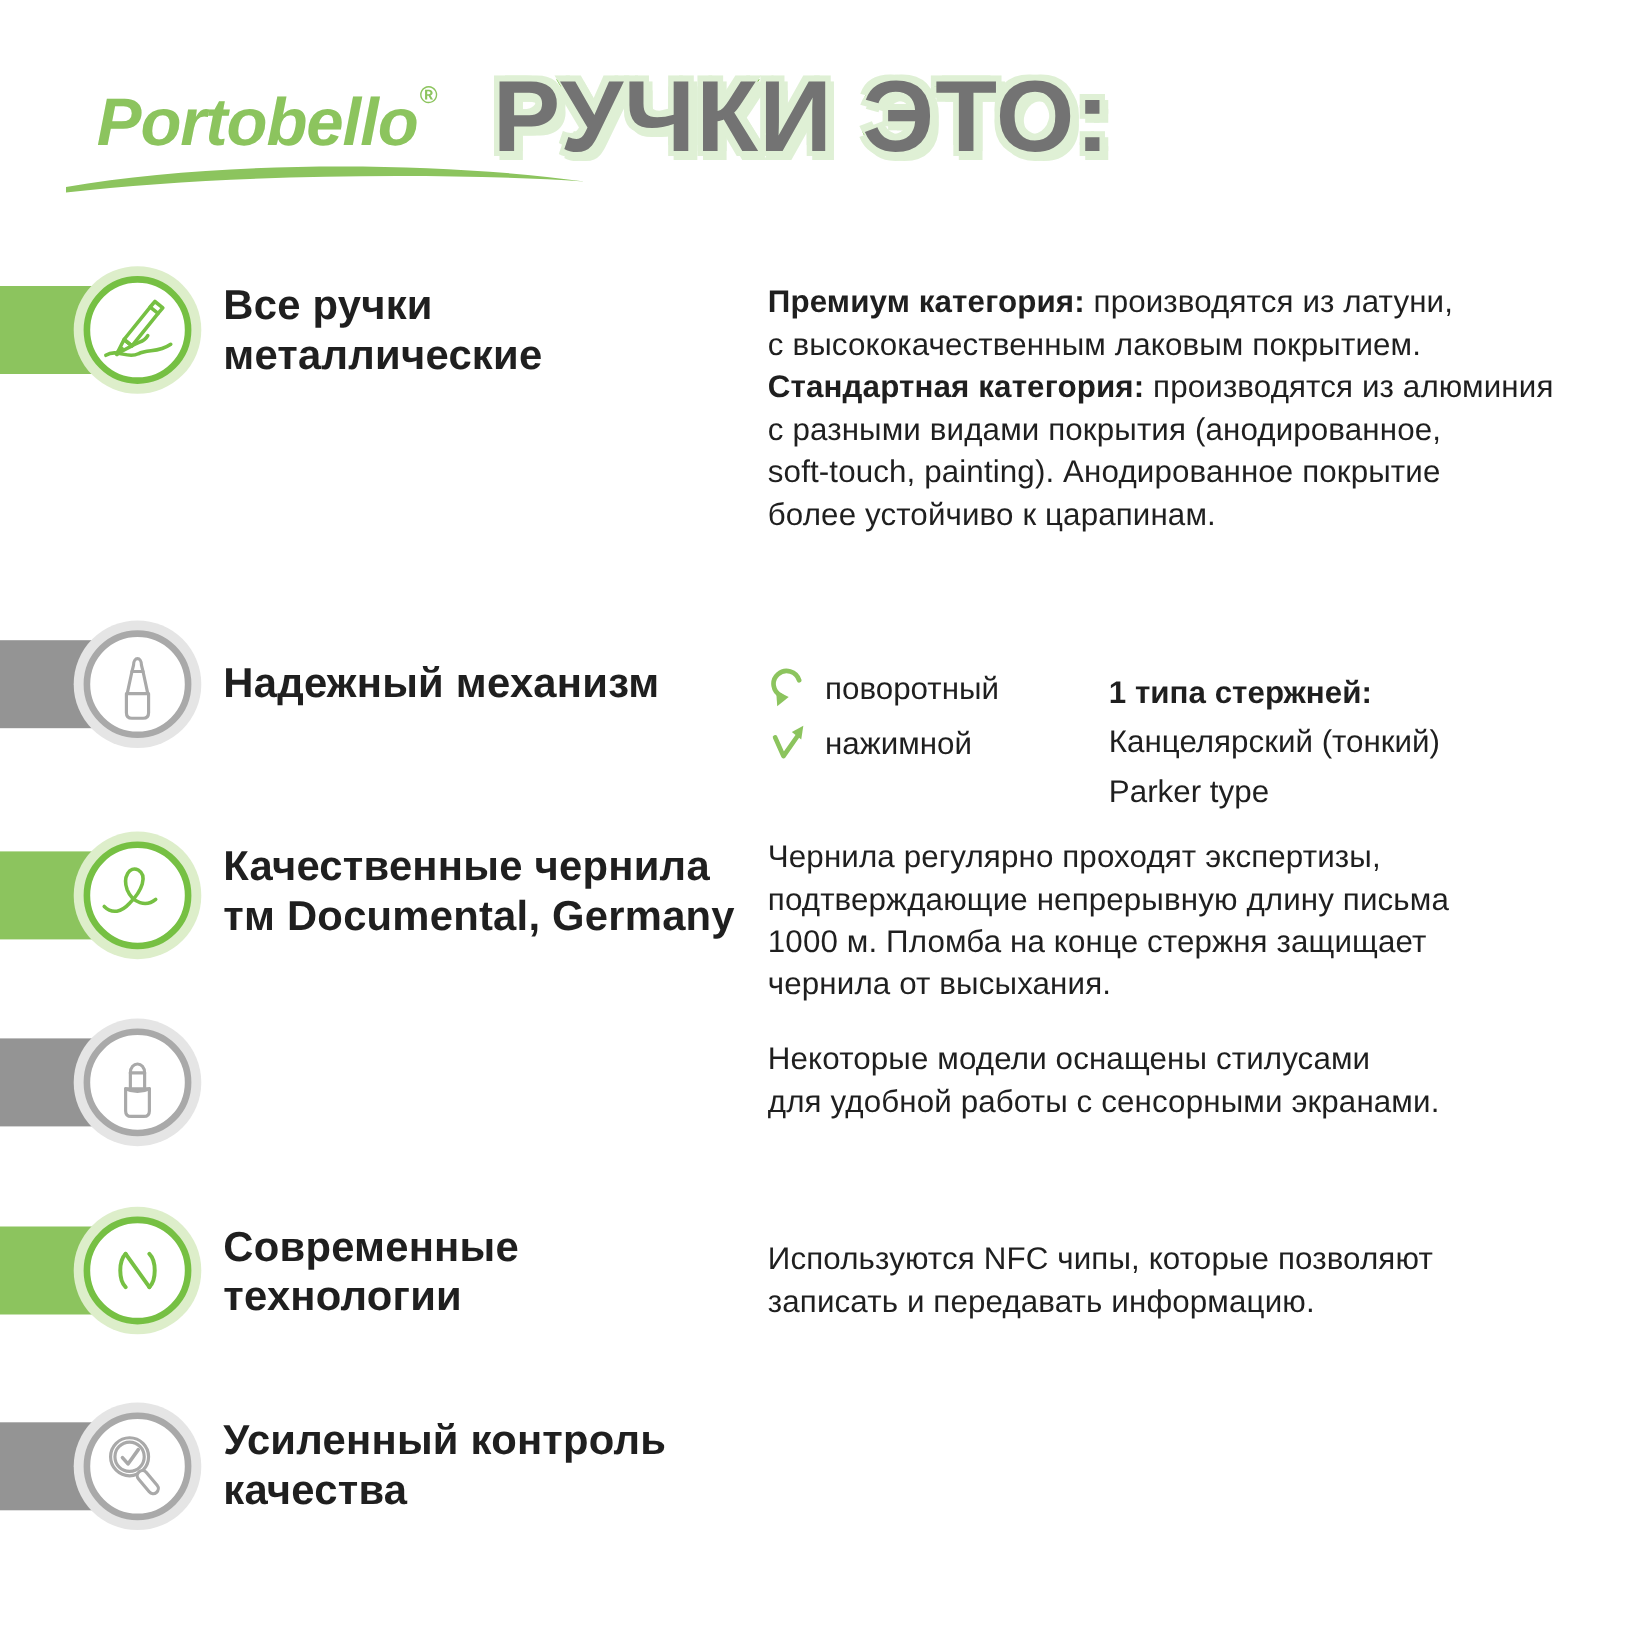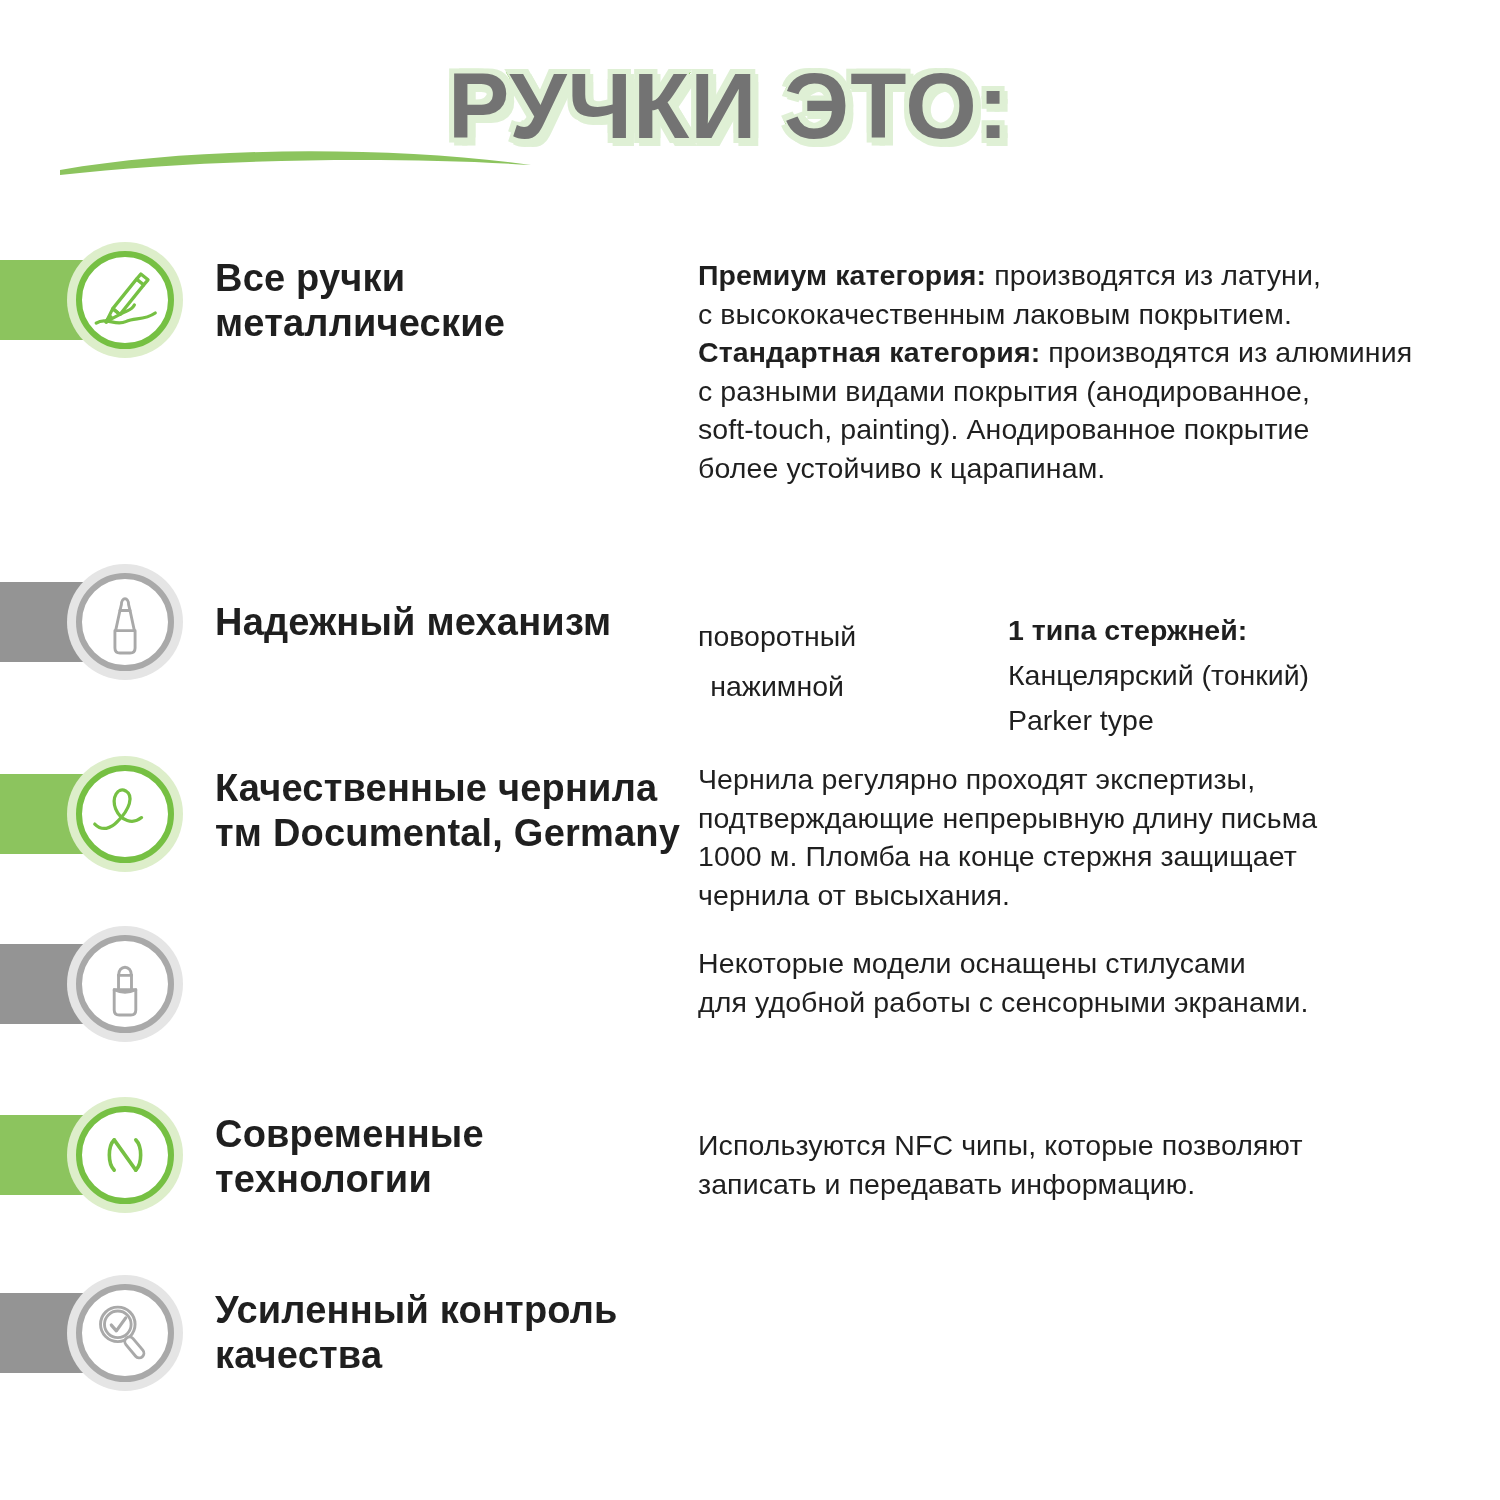--- a/index.html
+++ b/index.html
@@ -34,41 +34,42 @@
   .halo{position:absolute;left:67px;width:116px;height:116px;border-radius:50%;z-index:2;}
   .halo.green{background:var(--green-halo);}
   .halo.gray{background:var(--gray-halo);}
   .circle{
     position:absolute;left:76px;width:98px;height:98px;border-radius:50%;background:#fff;z-index:3;
     display:flex;align-items:center;justify-content:center;
   }
   .circle.green{border:6px solid var(--green-ring);}
   .circle.gray{border:6px solid var(--gray-ring);}
   .heading{
-    position:absolute;left:215px;font-size:38px;line-height:45px;font-weight:700;
+    position:absolute;left:203px;font-size:38px;line-height:45px;font-weight:700;
     white-space:pre-line;letter-spacing:0.2px;
   }
   .body{
     position:absolute;left:698px;width:770px;font-size:28.5px;line-height:38.6px;
     white-space:pre-line;letter-spacing:0.1px;
   }
   .body b{font-weight:700;margin-top:12px;}
   
   .options{position:absolute;left:698px;top:606px;display:flex;flex-direction:column;gap:10px;z-index:4;}
-  .option{display:flex;align-items:center;gap:14px;height:40px;flex-direction:column;}
+  .option{display:flex;align-items:center;gap:14px;height:40px;}
   .option-label{font-size:28.5px;}
   .refills-title{position:absolute;left:1008px;top:608px;font-size:28.5px;font-weight:700;line-height:45px;}
   .refills-list{position:absolute;left:1008px;top:653px;font-size:28.5px;line-height:45px;white-space:pre-line;}
   svg{display:block;}
 </style>
 </head>
 <body>
 
 <div class="page">
 
+  <div class="logo-text"><span>Portobello</span><sup>®</sup></div>
   <svg class="logo-swoosh" width="475" height="30" viewBox="0 0 475 30">
     <path d="M2,24 C140,0 335,0 473,19 C335,10 140,13 2,29 Z" fill="var(--green)"></path>
   </svg>
   <div class="page-title">РУЧКИ ЭТО:</div>
 
   <div class="bar green" style="top:260px"></div>
   <div class="halo green" style="top:242px"></div>
   <div class="circle green" style="top:251px">
     <svg width="72" height="72" viewBox="0 0 100 100" fill="none" stroke="var(--green-ring)" stroke-width="4.5" stroke-linecap="round" stroke-linejoin="round">
       <path d="M33,62 L66,21 L76,29 L43,70 Z"></path>

